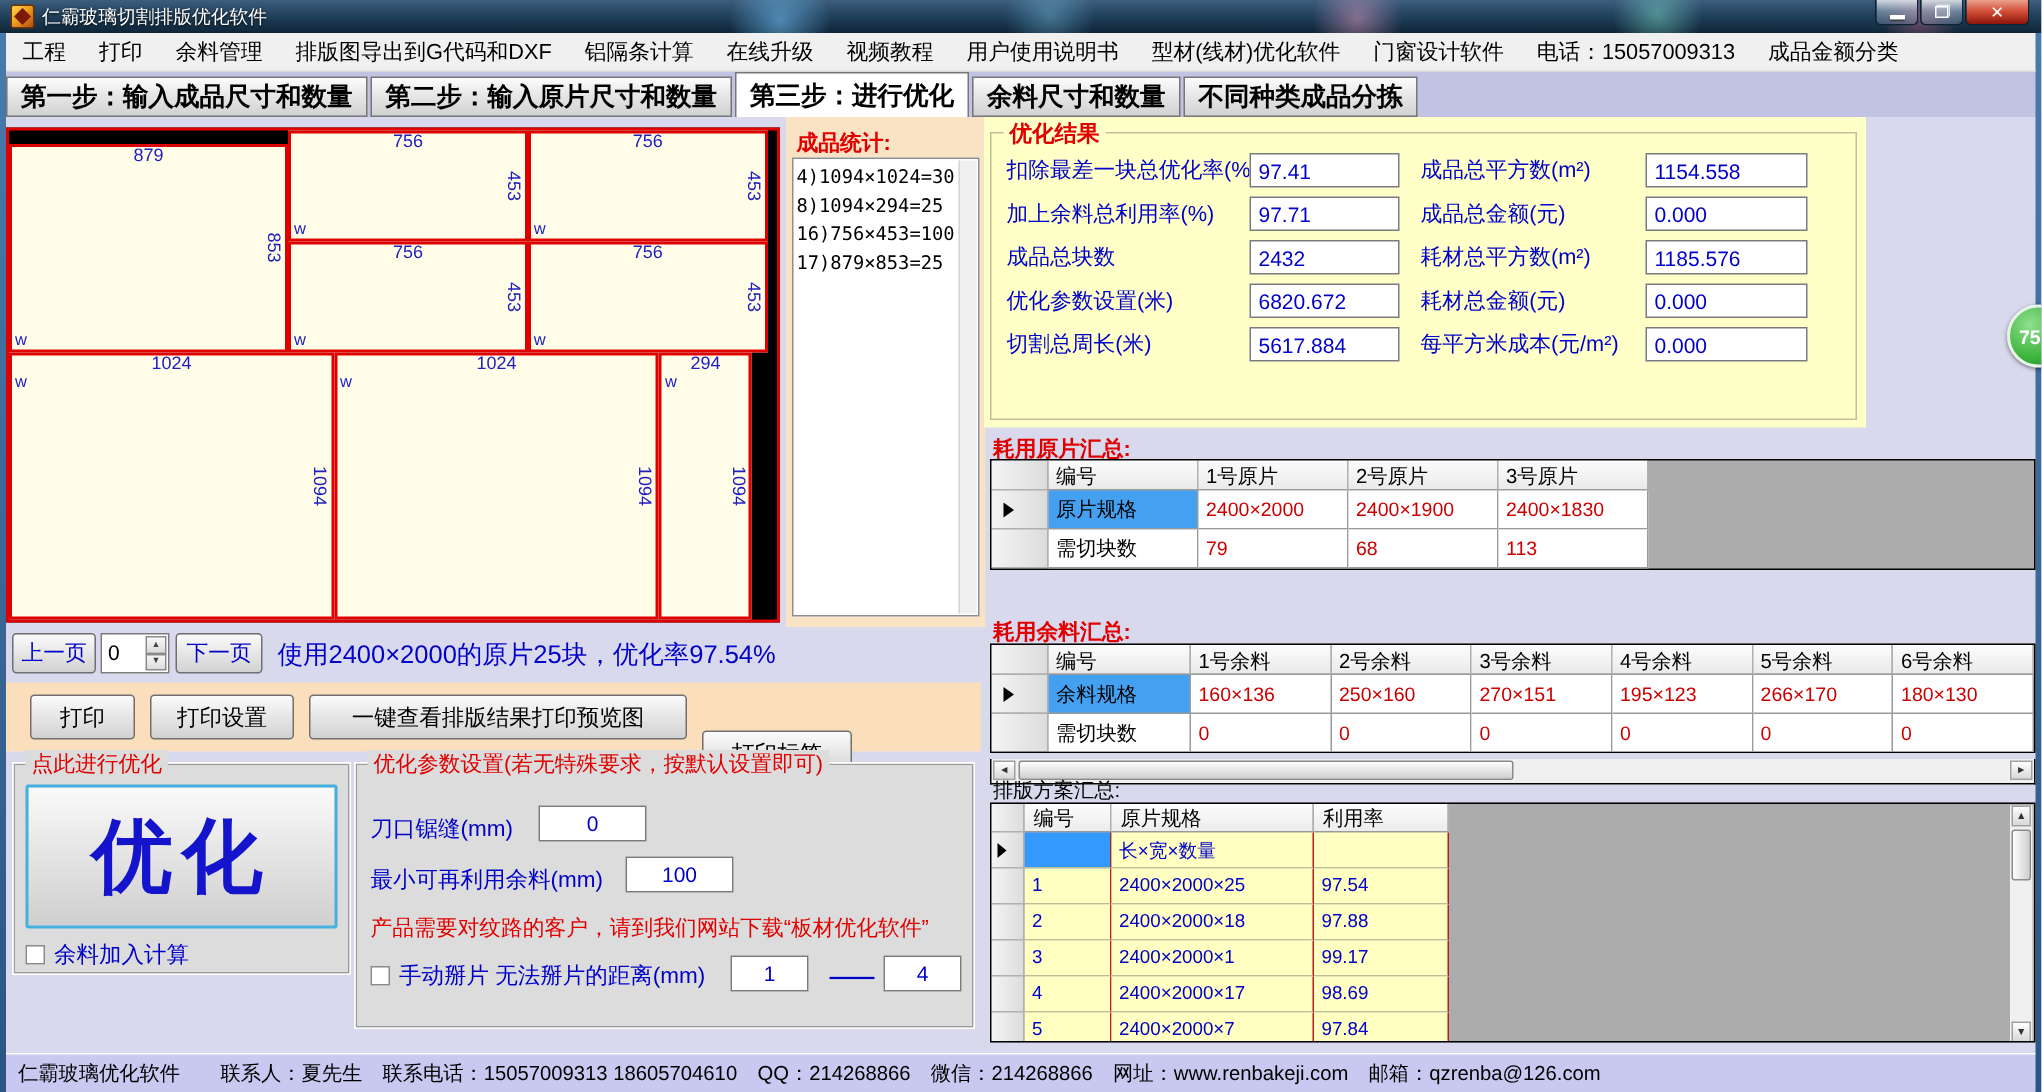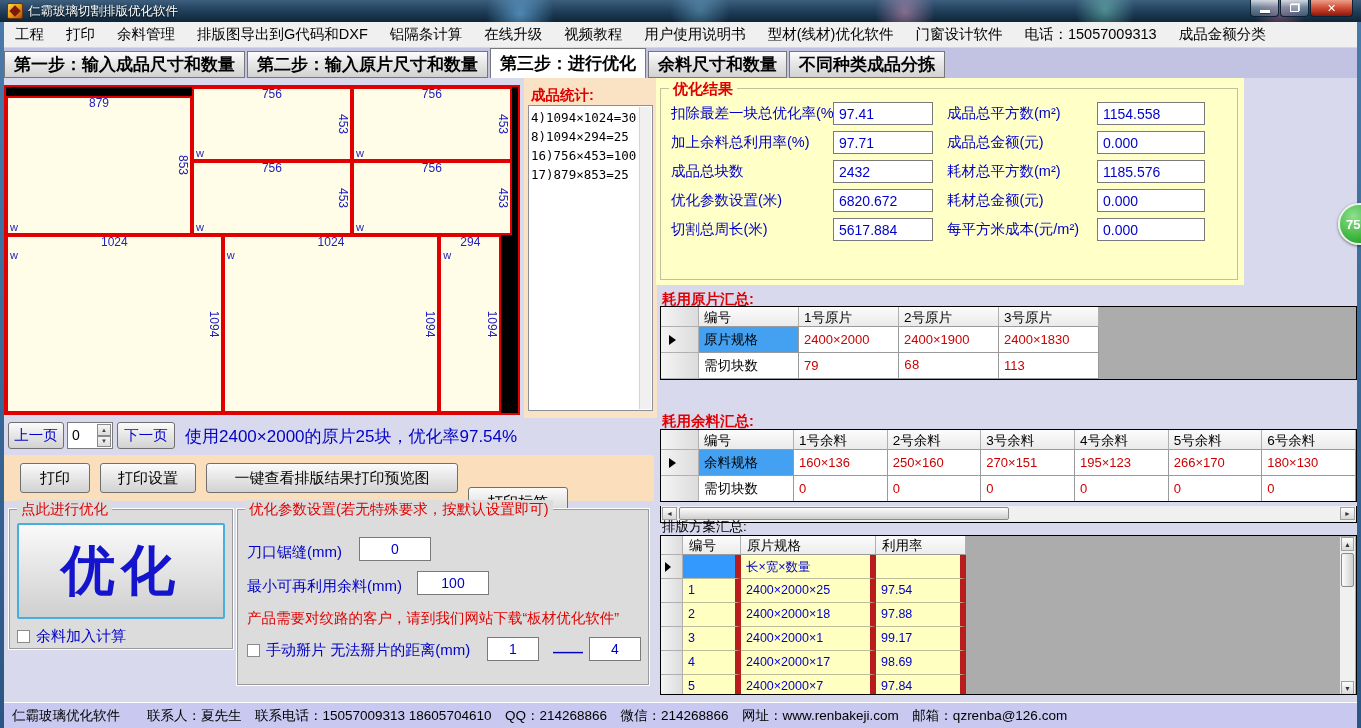--- a/index.html
+++ b/index.html
@@ -134,21 +134,21 @@
 
   
   #rest-hscroll { position:absolute; left:656px; top:428px; width:697px; height:17px; background:#f0f0f0; border:1px solid #000; border-top:none; }
   .sb-btn { position:absolute; top:1px; width:15px; height:13px; background:linear-gradient(180deg,#fdfdfd,#d8d8d8); border:1px solid #a0a0a0; font-size:7px; color:#333; display:flex; align-items:center; justify-content:center; }
   #hs-left { left:1px; } #hs-right { right:1px; }
   #hs-thumb { position:absolute; left:18px; top:1px; width:330px; height:13px; background:linear-gradient(180deg,#fdfdfd,#cfcfcf); border:1px solid #8a8a8a; border-radius:2px; }
 
   
   #plan-grid { left:656px; top:457px; width:697px; height:160px; }
   .p-hdr { background:linear-gradient(180deg,#fcfcfc,#ececec); color:#000; font-size:13.5px; padding:1px 0 0 6px; border-right:1px solid #b0b0b0; border-bottom:1px solid #9a9a9a; }
-  .p-cell { background:#ffffc2; color:#0000c8; font-size:12.5px; padding:4px 0 0 5px; border-right:6px solid #b91c1c; border-bottom:1px solid #bdbd9a; overflow:hidden; white-space:nowrap; }
+  .p-cell { background:#ffffc2; color:#0000c8; font-size:12.5px; padding:4px 0 0 5px; border-right:1px solid #b91c1c; border-bottom:1px solid #bdbd9a; overflow:hidden; white-space:nowrap; }
   .p-cell.sel { background:#3399ff; }
   #plan-vscroll { position:absolute; right:1px; top:1px; width:15px; height:158px; background:#f0f0f0; }
   .vs-btn { position:absolute; left:1px; width:13px; height:14px; background:linear-gradient(180deg,#fdfdfd,#d8d8d8); border:1px solid #a0a0a0; font-size:7px; color:#333; display:flex; align-items:center; justify-content:center; }
   #vs-up { top:0; } #vs-down { bottom:0; }
   #vs-thumb { position:absolute; left:1px; top:16px; width:13px; height:34px; background:linear-gradient(90deg,#fdfdfd,#cfcfcf); border:1px solid #8a8a8a; border-radius:2px; }
 
   
   #green-badge { position:absolute; left:1334px; top:125px; width:42px; height:42px; border-radius:50%;
     background:radial-gradient(circle at 35% 30%,#8fe08f,#3db53d 60%,#1e8c1e); border:2px solid #e8f4e8;
     box-shadow:0 1px 3px rgba(0,0,0,.5); color:#fff; font-weight:bold; font-size:13px;
@@ -369,21 +369,21 @@
           <div class="g-cell g-name sel" style="width: 100px; height: 26px;">原片规格</div>
           <div class="g-cell g-val" style="width: 100px; height: 26px;">2400×2000</div>
           <div class="g-cell g-val" style="width: 100px; height: 26px;">2400×1900</div>
           <div class="g-cell g-val" style="width: 100px; height: 26px;">2400×1830</div>
           <div style="flex: 1 1 0%;"></div>
         </div>
         <div class="g-row">
           <div class="g-rowhdr" style="width: 38px; height: 26px;"></div>
           <div class="g-cell g-name" style="width: 100px; height: 26px;">需切块数</div>
           <div class="g-cell g-val" style="width: 100px; height: 26px;">79</div>
-          <div class="g-cell g-val" style="width: 100px; height: 26px; font-family: Liberation Mono, monospace;">68</div>
+          <div class="g-cell g-val" style="width: 100px; height: 26px;">68</div>
           <div class="g-cell g-val" style="width: 100px; height: 26px;">113</div>
           <div style="flex: 1 1 0%;"></div>
         </div>
       </div>
 
     <div class="section-label" style="left:658px;top:334px;">耗用余料汇总:</div>
     <div id="rest-grid" class="grid">
         <div class="g-row">
           <div class="g-rowhdr" style="width: 38px; height: 20px;"></div>
           <div class="g-hdr" style="width: 95px; height: 20px;">编号</div>

